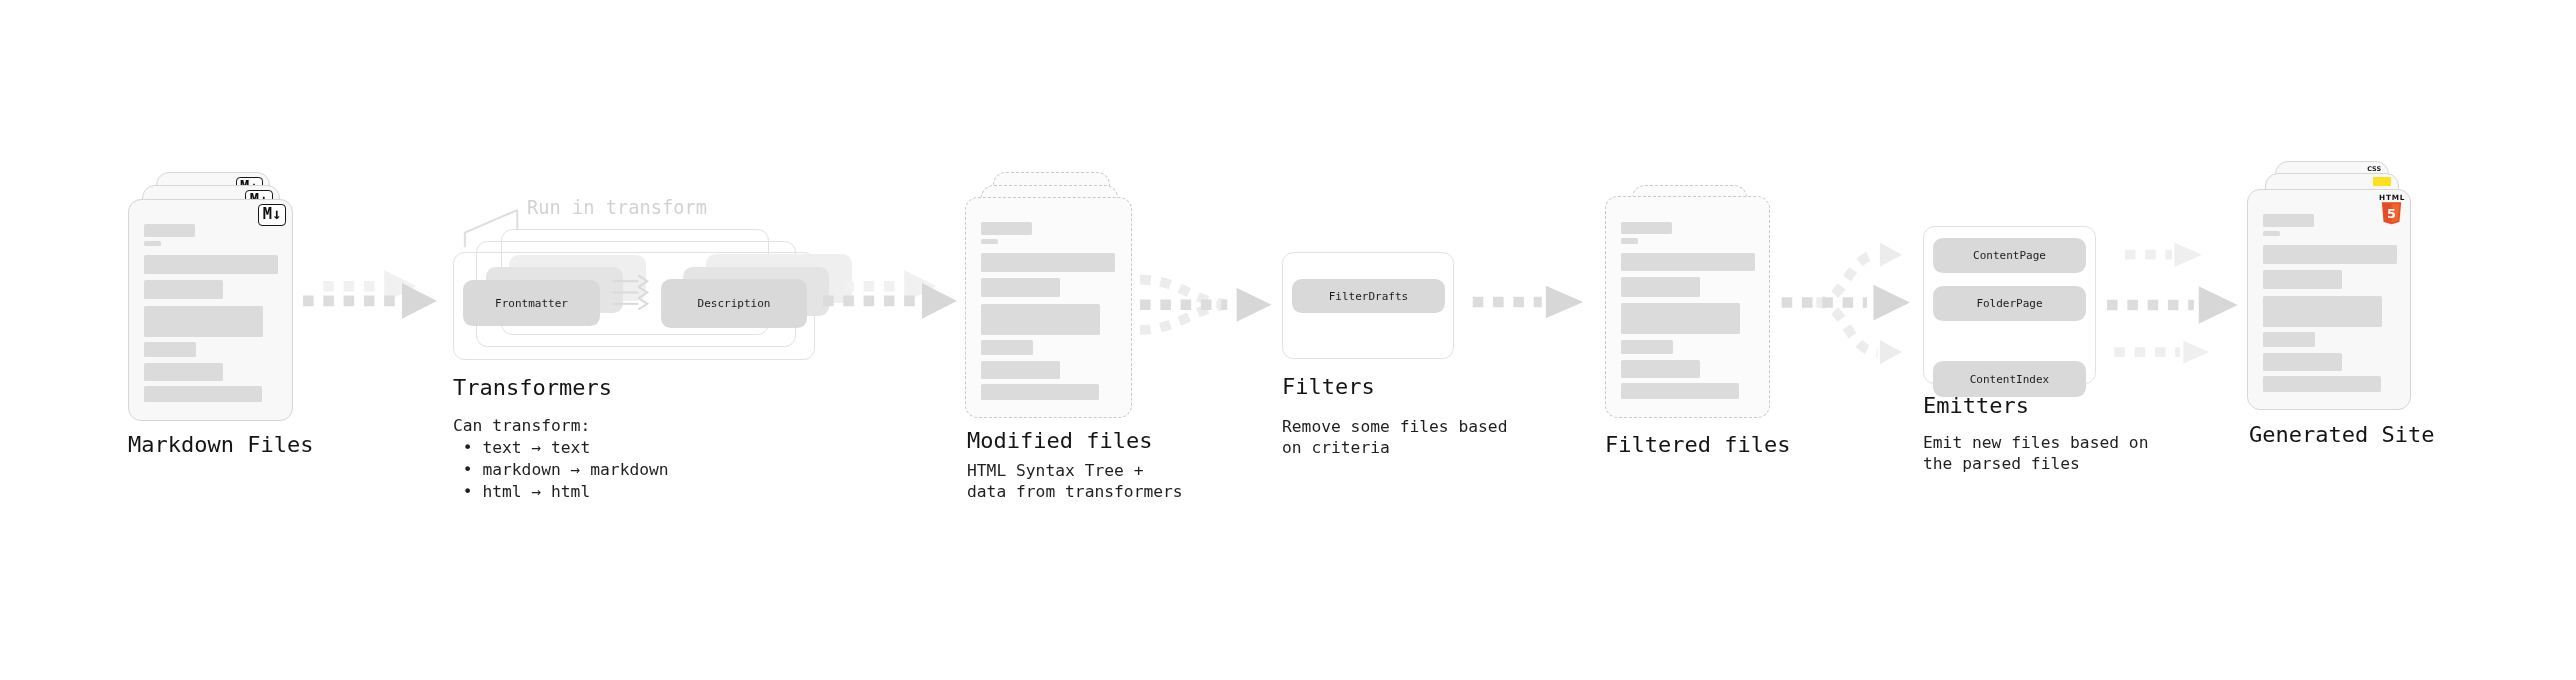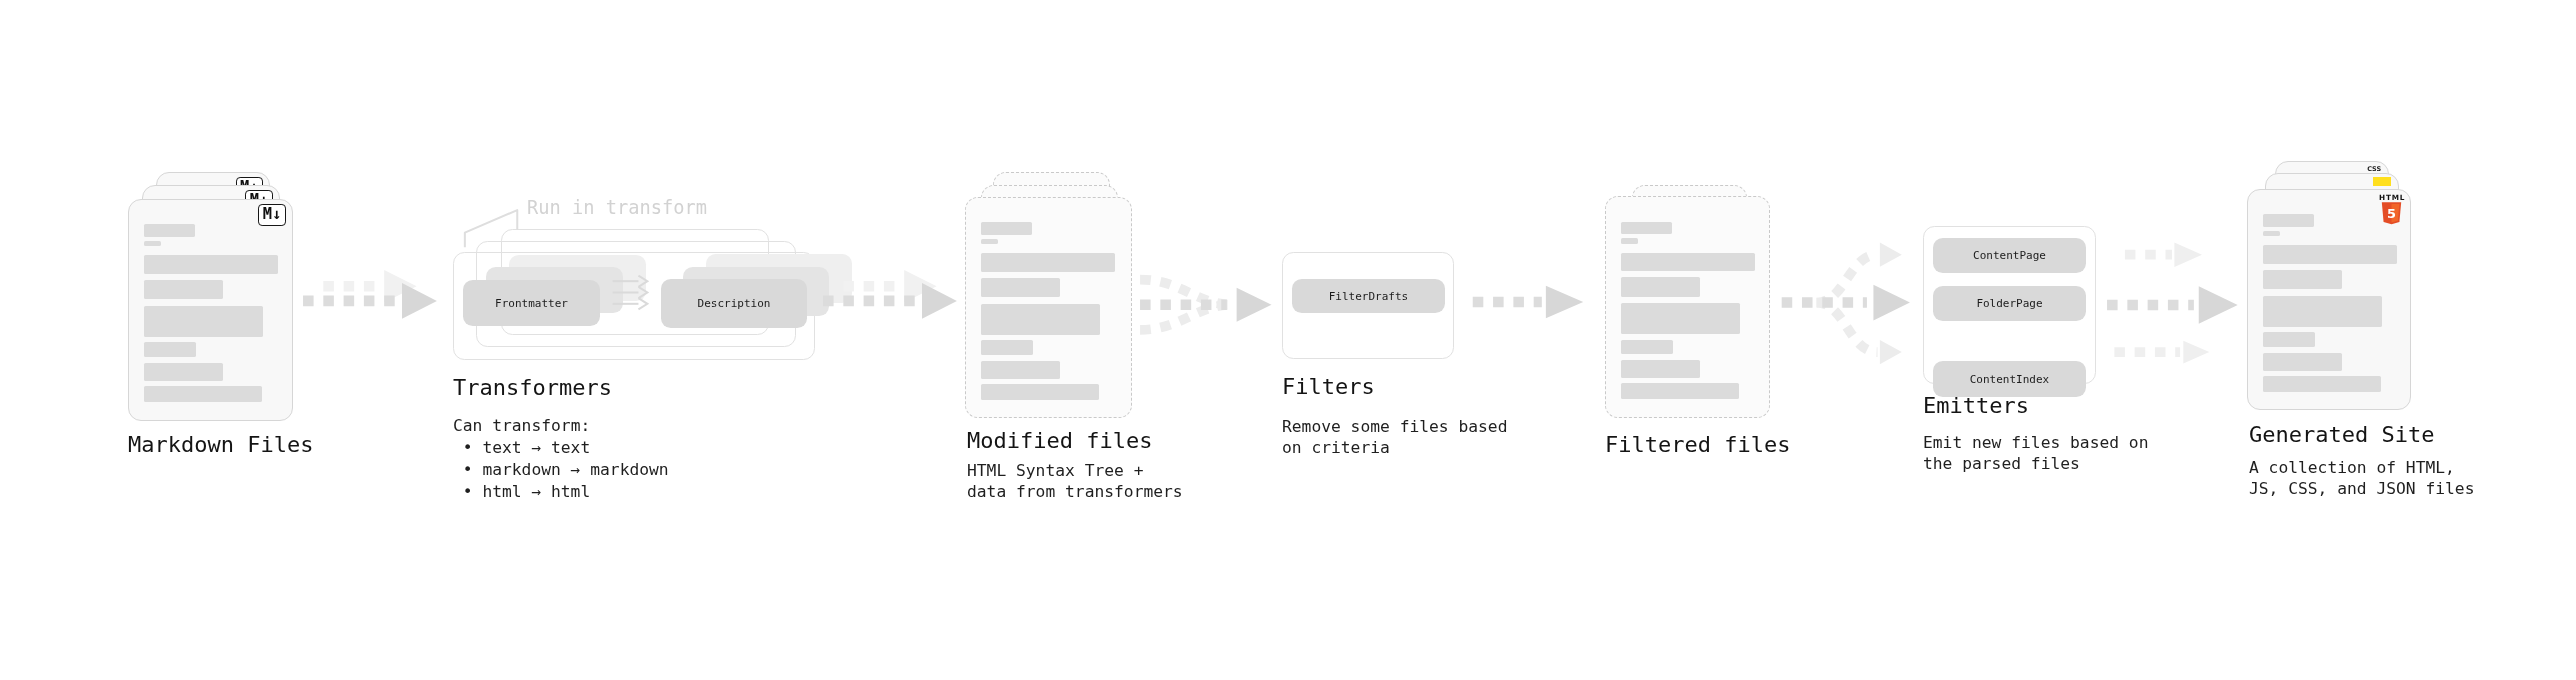--- a/index.html
+++ b/index.html
@@ -242,19 +242,15 @@
         <div class="b"></div>
         <div class="b"></div>
         <div class="b"></div>
         <div class="b"></div>
         <div class="b"></div>
         <div class="b"></div>
       </div>
     </div>
   </div>
   <div class="label" style="left:2249px;top:422px;">Generated Site</div>
-  <div class="sub" style="left:2249px;top:457px;line-height:21px;">
-    <div>A collection of HTML,</div>
-    <div>JS, CSS, and JSON files</div>
-  </div>
 
 </div>
 
 
 </body></html>

